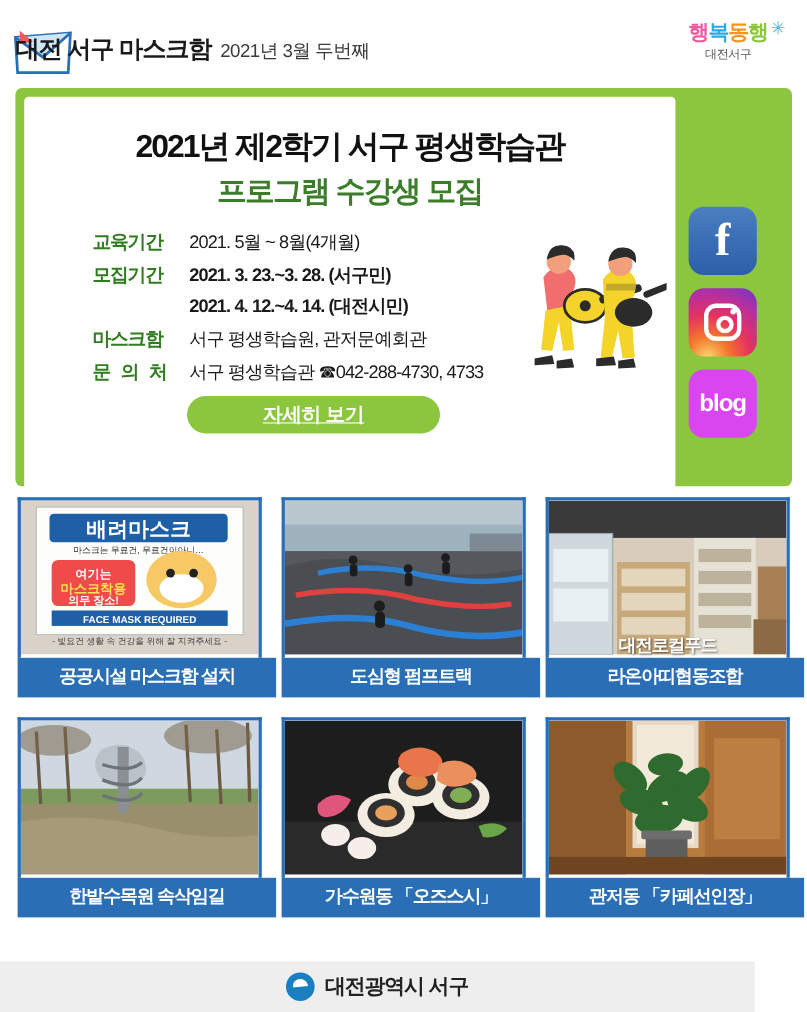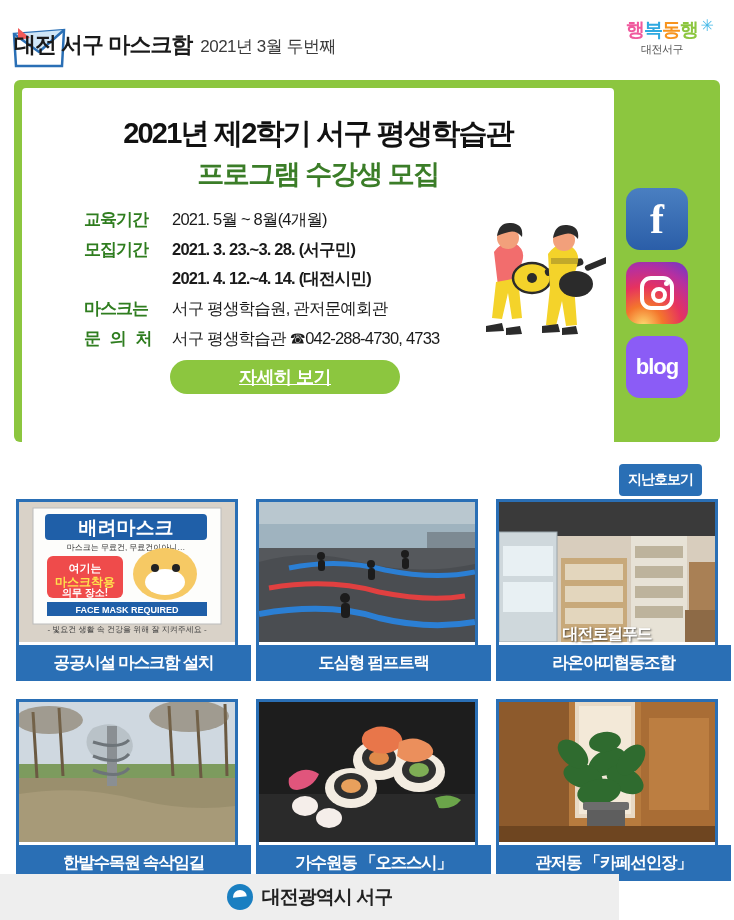--- a/index.html
+++ b/index.html
@@ -104,55 +104,54 @@
     position: relative;
   }
   .soc-ig .ig-inner {
     position: absolute; left: 7px; top: 7px; width: 16px; height: 16px;
     border: 4px solid #fff; border-radius: 50%;
   }
   .soc-ig .ig-dot {
     position: absolute; right: 1px; top: 1px; width: 5px; height: 5px;
     background: #fff; border-radius: 50%;
   }
-  .soc-blog { background: #8b5cf6; font-size: 22px; letter-spacing: -1px; text-align: right; }
+  .soc-blog { background: #d946ef; font-size: 22px; letter-spacing: -1px; text-align: right; }
   .btn-prev {
     position: absolute; right: 18px; top: 384px;
     background: #2a6fb5; color: #fff; border: none; border-radius: 4px;
     padding: 7px 9px; font-size: 14px; font-weight: bold; letter-spacing: -1px;
     font-family: "Liberation Sans", sans-serif; cursor: pointer;
   }
 
   
   .grid {
     position: absolute; left: 16px; top: 452px; width: 702px;
     display: grid; grid-template-columns: repeat(3, 222px);
     grid-gap: 18px 18px;
-    margin-top: 47px;
   }
   .card { width: 222px; position: relative; }
   .card-img {
     width: 222px; height: 146px; border: 3px solid #2a6fb5;
     border-bottom: none; overflow: hidden; position: relative;
   }
   .card-cap {
     width: 235px; height: 36px; background: #2a6fb5; color: #fff;
     display: flex; align-items: center; justify-content: center;
     font-size: 16.5px; font-weight: bold; letter-spacing: -1.2px;
     text-align: center; line-height: 1.05;
   }
   .card-cap-over {
     position: absolute; left: 0; bottom: 36px; width: 222px;
     color: #fff; font-size: 16px; font-weight: bold; text-align: center;
     letter-spacing: -1.2px; text-shadow: 1px 1px 2px rgba(0,0,0,.6);
   }
 
   
   .footer {
-    position: absolute; left: 0; bottom: 0; width: 619px; height: 46px;
+    position: absolute; left: 0; bottom: 0; width: 686px; height: 46px;
     background: #eeeeee; display: flex; align-items: center; justify-content: center;
   }
   .footer-logo {
     width: 26px; height: 26px; border-radius: 50%;
     background: #1a7fc1; margin-right: 9px; position: relative;
   }
   .footer-logo::after {
     content: ""; position: absolute; left: 6px; top: 6px;
     width: 14px; height: 14px; border-radius: 50%;
     background: #fff; clip-path: polygon(0 0, 100% 0, 100% 45%, 0 55%);
@@ -197,21 +196,21 @@
         </div>
         <div class="info-row">
           <span class="info-label">모집기간</span>
           <span class="info-value">2021. 3. 23.~3. 28. (서구민)</span>
         </div>
         <div class="info-row">
           <span class="info-label"></span>
           <span class="info-value">2021. 4. 12.~4. 14. (대전시민)</span>
         </div>
         <div class="info-row">
-          <span class="info-label">마스크는</span>
+          <span class="info-label">마스크함</span>
           <span class="info-value normal">서구 평생학습원, 관저문예회관</span>
         </div>
         <div class="info-row">
           <span class="info-label spaced">문 의 처</span>
           <span class="info-value normal">서구 평생학습관 ☎042-288-4730, 4733</span>
         </div>
       </div>
 
       <svg class="illus" viewBox="0 0 150 135">
         <g>

